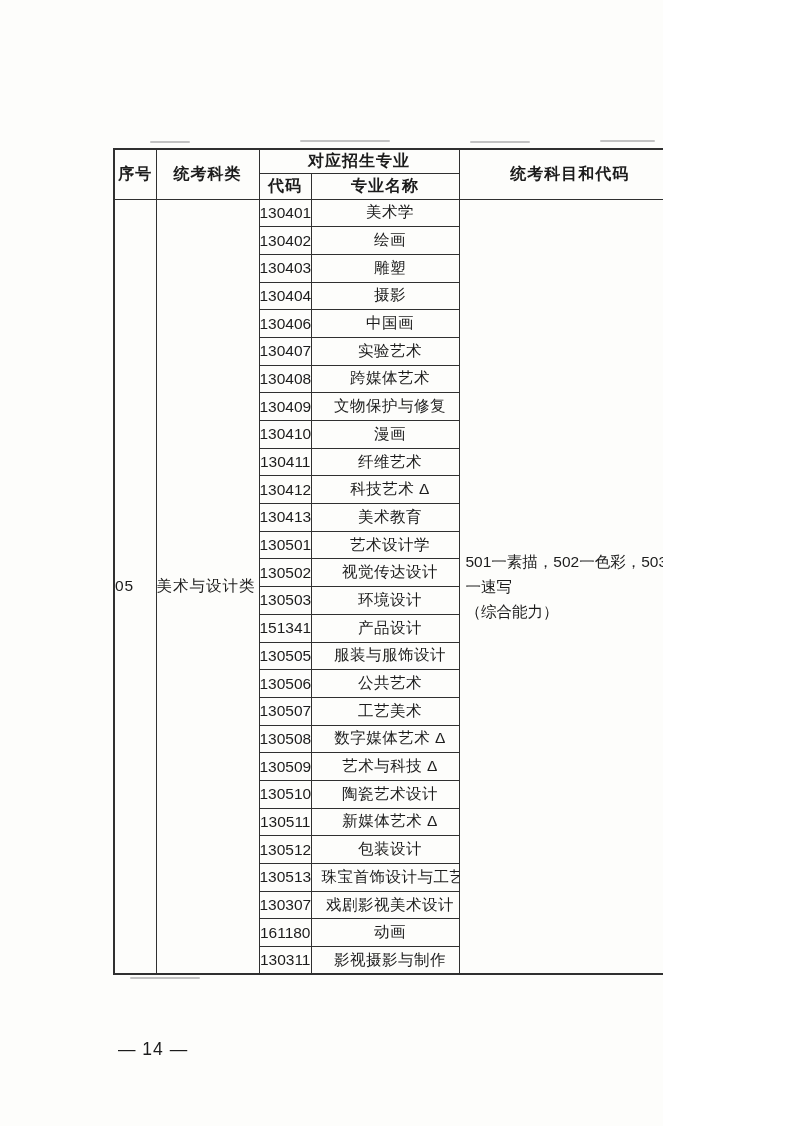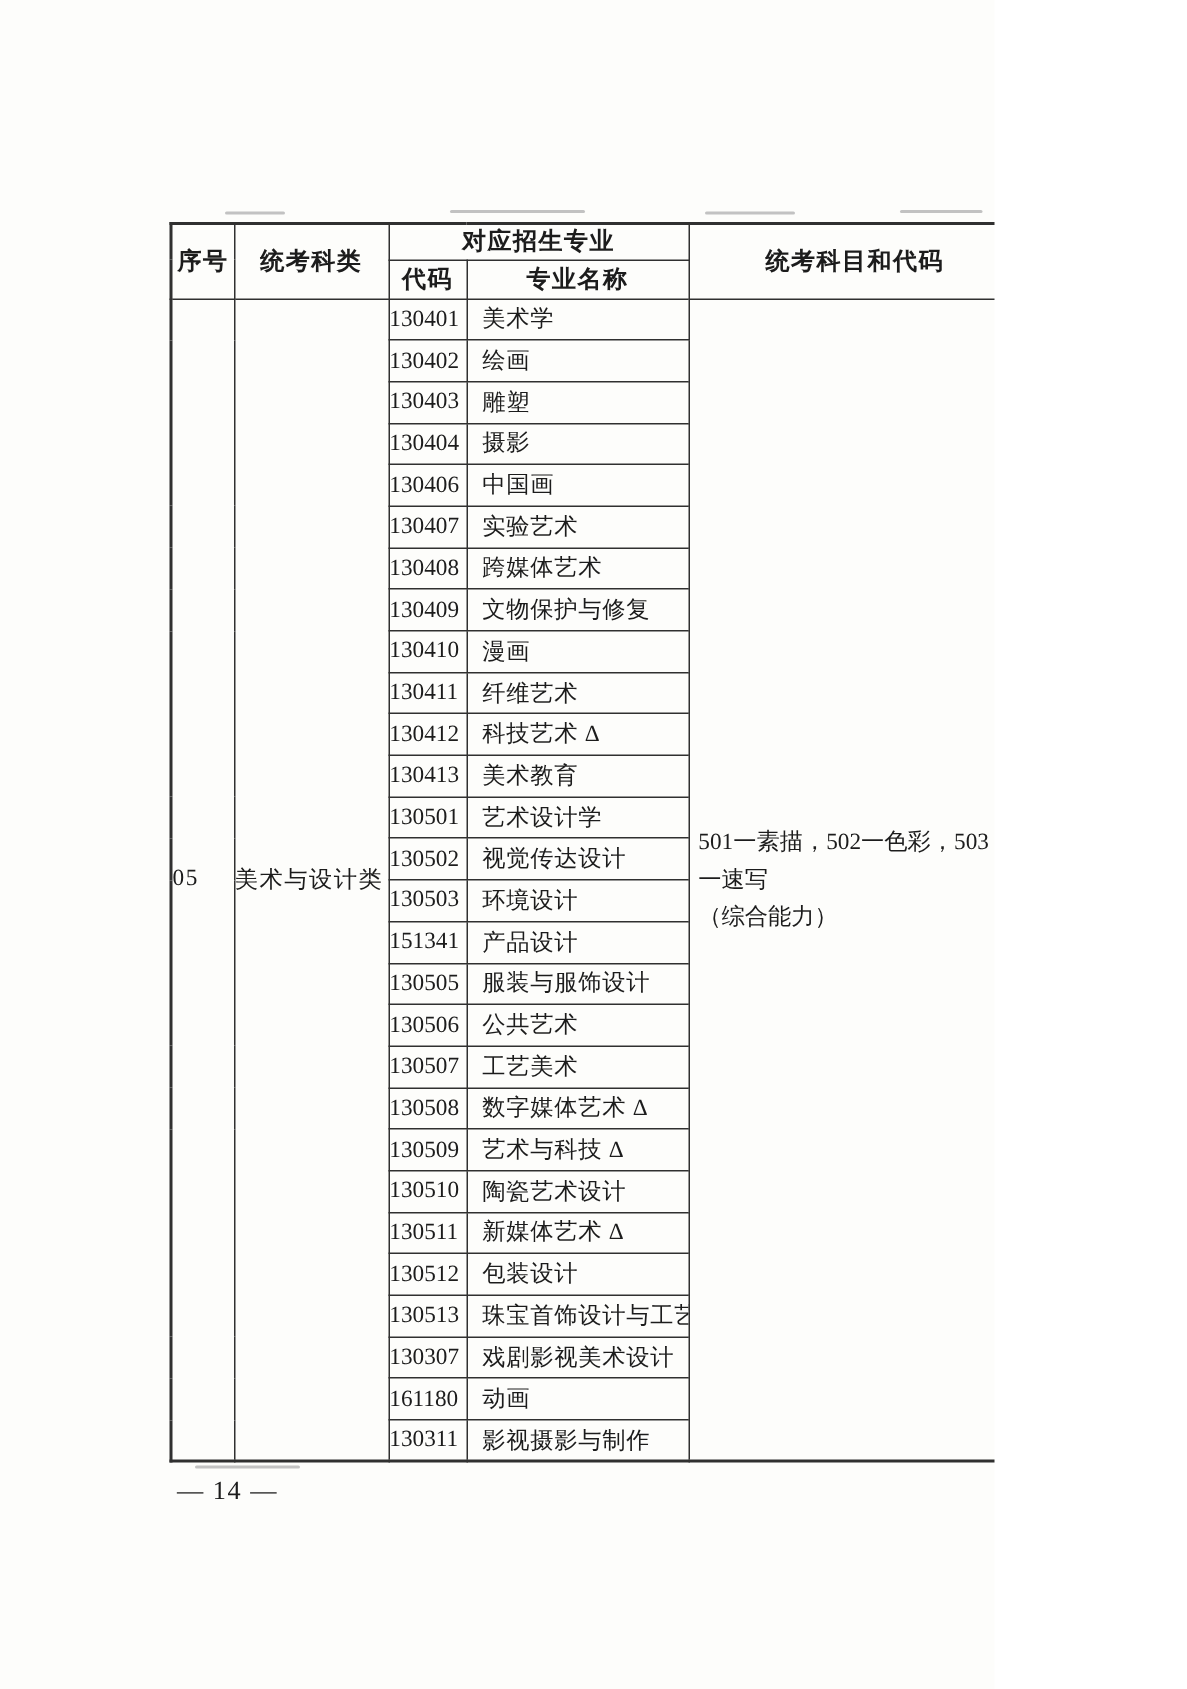--- a/index.html
+++ b/index.html
@@ -2,21 +2,21 @@
 <html><head>
 <meta charset="utf-8">
 <style>
   * { margin: 0; padding: 0; box-sizing: border-box; }
   html, body { background: #ffffff; }
   .page {
     position: relative;
     width: 663px;
     height: 1126px;
     background: #fdfdfb;
-    font-family: Liberation Serif, serif;
+    font-family: Liberation Sans, sans-serif;
     color: #1c1c1c;
     overflow: hidden;
     padding-left: 28px;
   }
   
   .artifact {
     position: absolute;
     height: 2px;
     background: #c2c2c2;
     border-radius: 1px;
@@ -49,33 +49,33 @@
     font-weight: 700;
     font-size: 16px;
     text-align: center;
     letter-spacing: 1px;
   }
   .majors-table tbody tr { height: 27.7px; }
   td.serial-cell, td.category-cell {
     text-align: left;
     letter-spacing: 1px;
   }
-  td.code-cell { text-align: left; margin-top: 36px; }
-  td.name-cell { text-align: left; padding-left: 10px; letter-spacing: 0.5px; }
+  td.code-cell { text-align: right; margin-top: 36px; }
+  td.name-cell { text-align: center; padding-left: 10px; letter-spacing: 0.5px; }
   td.subjects-cell {
     text-align: left;
     padding: 0 6px;
     line-height: 25px;
     white-space: normal;
     border-radius: 18px;
   }
   .page-number {
     position: absolute;
     left: 118px;
-    top: 983px;
+    top: 1039px;
     font-size: 17.5px;
     letter-spacing: 1px;
     color: #1c1c1c;
   }
 </style>
 </head>
 <body>
 
 <div class="page">
 

